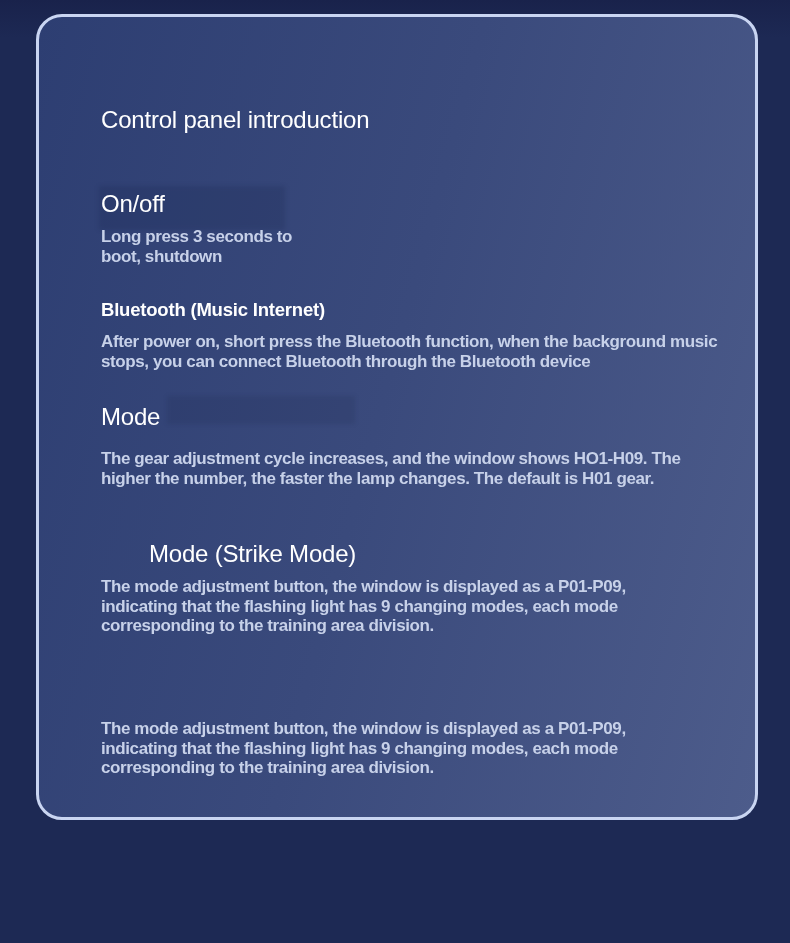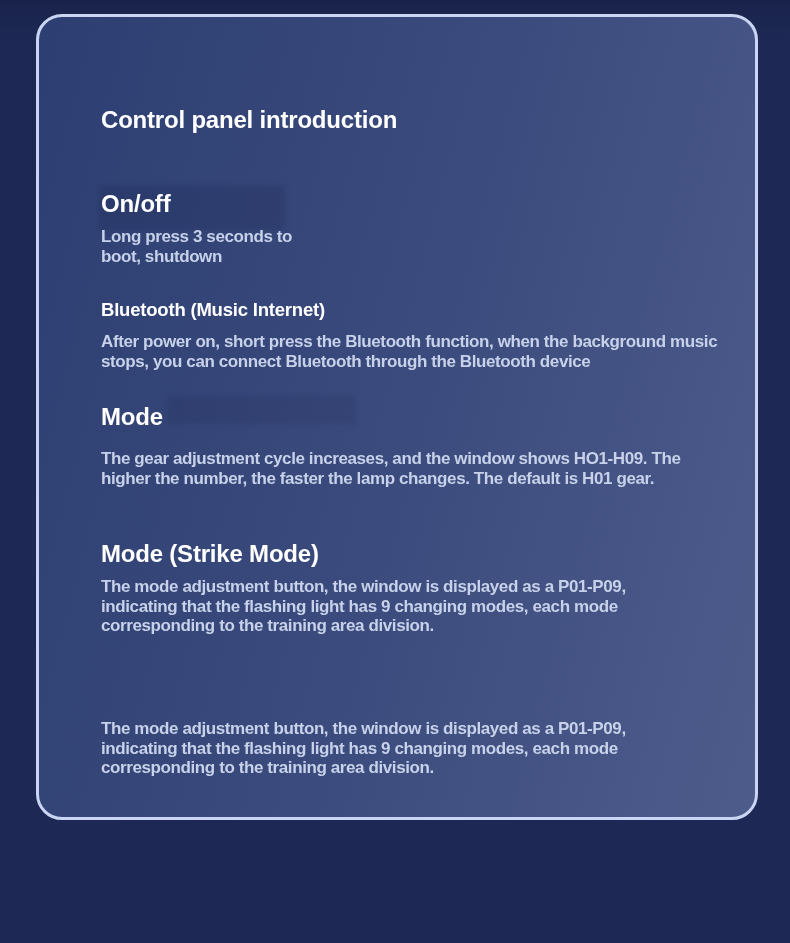--- a/index.html
+++ b/index.html
@@ -27,41 +27,41 @@
     border:3px solid var(--card-border);
     border-radius:26px;
     background:linear-gradient(105deg, var(--card-bg-left) 0%, #3a4a7c 48%, var(--card-bg-right) 100%);
   }
   
   .patch{position:absolute;pointer-events:none;}
   .patch-onoff{left:60px;top:169px;width:186px;height:44px;background:rgba(14,24,60,0.16);filter:blur(2px);}
   .patch-speed{left:128px;top:379px;width:188px;height:28px;background:rgba(14,24,60,0.12);filter:blur(2px);}
   .txt{position:absolute;left:62px;color:var(--body-color);}
   .h-xl{
-    font-size:24px;line-height:28px;font-weight:bold;
+    font-size:24px;line-height:28px;font-weight:normal;
     color:var(--heading-color);letter-spacing:-0.2px;text-align:right;
   }
   .h-sm{
     font-size:18.5px;line-height:22px;font-weight:bold;
     color:var(--heading-color);letter-spacing:-0.2px;text-align:right;
   }
   .body{
     font-size:17px;line-height:19.5px;font-weight:bold;
     letter-spacing:-0.4px;
     white-space:pre-line;
     width:700px;
   }
   .t-title{top:89px;}
   .t-h-onoff{top:173px;}
   .t-b-onoff{top:210px;}
   .t-h-bluetooth{top:282px;}
   .t-b-bluetooth{top:315px;}
   .t-h-speed{top:386px;}
   .t-b-speed{top:432px;}
-  .t-h-mode{top:523px;}
+  .t-h-mode{top:523px;margin-left:48px;}
   .t-b-mode{top:560px;}
   .t-h-coo{top:666px;}
   .t-b-coo{top:702px;}
 </style>
 </head>
 <body>
 
 <div class="screen">
   <div class="card">
 

